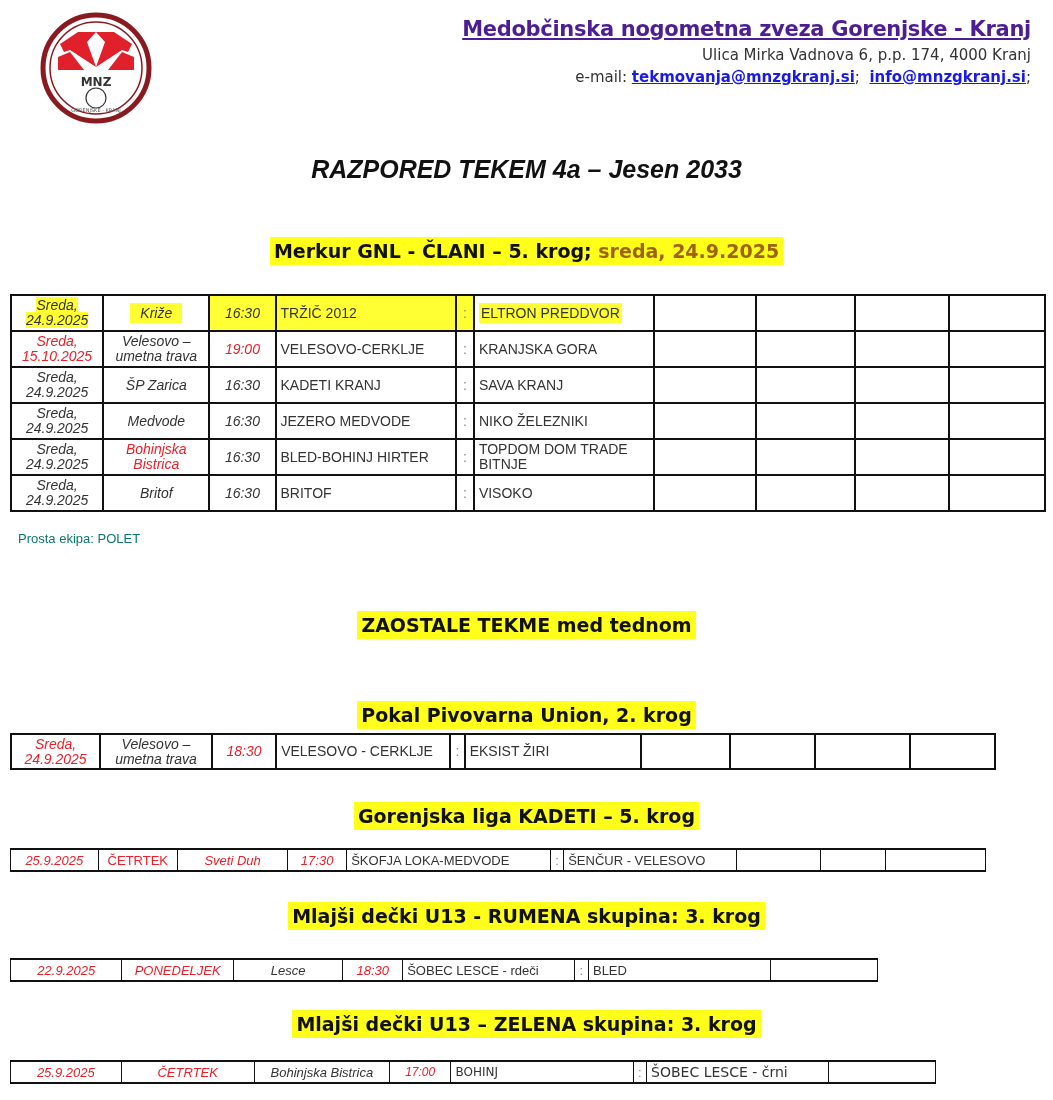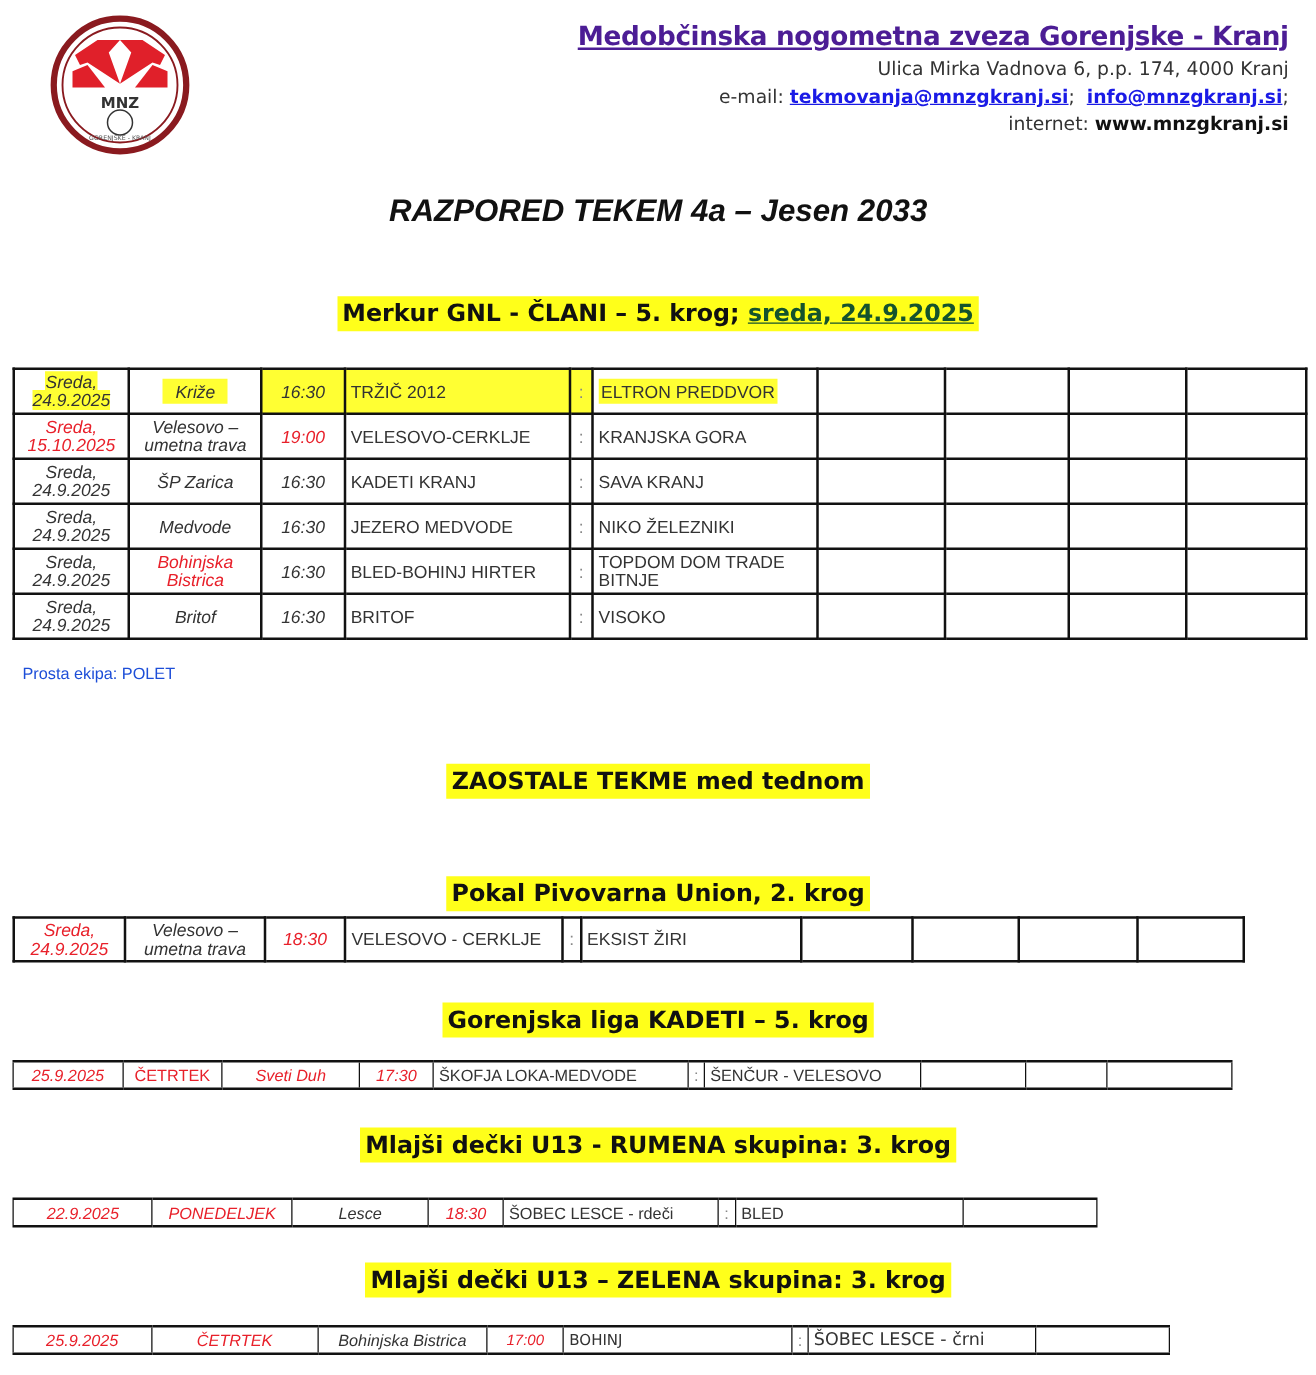--- a/index.html
+++ b/index.html
@@ -6,30 +6,30 @@
   body { width:1053px; height:1100px; position:relative; overflow:hidden; font-family:"Liberation Sans", sans-serif; color:#222; }
   .abs { position:absolute; }
   .logo { left:40px; top:12px; width:112px; height:112px; }
   .org { right:22px; top:14px; text-align:right; font-family:"DejaVu Sans", sans-serif; font-size:15px; line-height:22px; color:#333; }
   .org .name { font-size:21px; font-weight:bold; text-decoration:underline; color:#4c1d95; line-height:30px; letter-spacing:-0.3px; }
   .org a { color:#1a1ae6; text-decoration:underline; font-weight:bold; }
   .org .web { font-weight:bold; color:#111; }
   .title { left:0; width:1053px; top:155px; text-align:center; font-size:25px; font-weight:bold; font-style:italic; color:#111; }
   .hl-heading { position:absolute; left:0; width:1053px; text-align:center; font-family:"DejaVu Sans", sans-serif; font-weight:bold; font-size:19px; color:#111; }
   .hl-heading span.box { background:#ffff1a; padding:3px 4px; }
-  .hl-heading .red { color:#14532d;text-decoration:underline; }
+  .hl-heading .red { color:#a16207; }
   table.sched { position:absolute; border-collapse:collapse; font-family:"Liberation Sans", sans-serif; font-size:14px; color:#333; }
   table.sched td { border:2px solid #111; padding:0 4px; height:33px; line-height:15px; }
   table.sched td.c { text-align:center; }
   table.sched td.i { font-style:italic; }
   table.sched td.b { font-weight:normal; }
   .red { color:#e8202a; }
   .hl { background:#ffff33; }
   .colon { color:#888; width:8px; text-align:center; padding:0 2px !important; }
-  .note { left:18px; top:531px; font-size:13px; color:#1d4ed8; }
+  .note { left:18px; top:531px; font-size:13px; color:#0f766e; }
   table.t1 td { height:34px; }
   table.small td { height:20px; font-size:13px; border-width:2px 1px 2px 1px; }
 </style>
 </head>
 <body>
 
 <div class="abs logo">
   <svg width="112" height="112" viewBox="0 0 112 112">
     <circle cx="56" cy="56" r="53" fill="#fff" stroke="#8a1a1f" stroke-width="5"></circle>
     <circle cx="56" cy="56" r="46" fill="none" stroke="#8a1a1f" stroke-width="1.5"></circle>
@@ -42,23 +42,20 @@
     <text x="56" y="100" text-anchor="middle" font-family="DejaVu Sans, sans-serif" font-size="5" fill="#555">GORENJSKE - KRANJ</text>
   </svg>
 </div>
 
 <div class="abs org">
   <div class="name">Medobčinska nogometna zveza Gorenjske - Kranj</div>
   <div>Ulica Mirka Vadnova 6, p.p. 174, 4000 Kranj</div>
   <div>
     <span>e-mail: </span><a>tekmovanja@mnzgkranj.si</a><span>; &nbsp;</span><a>info@mnzgkranj.si</a><span>;</span>
   </div>
-  <div>
-    <span>internet: </span><span class="web">www.mnzgkranj.si</span>
-  </div>
 </div>
 
 <div class="abs title">RAZPORED TEKEM 4a – Jesen 2033</div>
 
 <div class="hl-heading" style="top:240px;">
   <span class="box"><span>Merkur GNL - ČLANI – 5. krog; </span><span class="red">sreda, 24.9.2025</span></span>
 </div>
 
 <table class="sched t1" style="left:10px; top:294px; width:1036px;">
   <colgroup>

